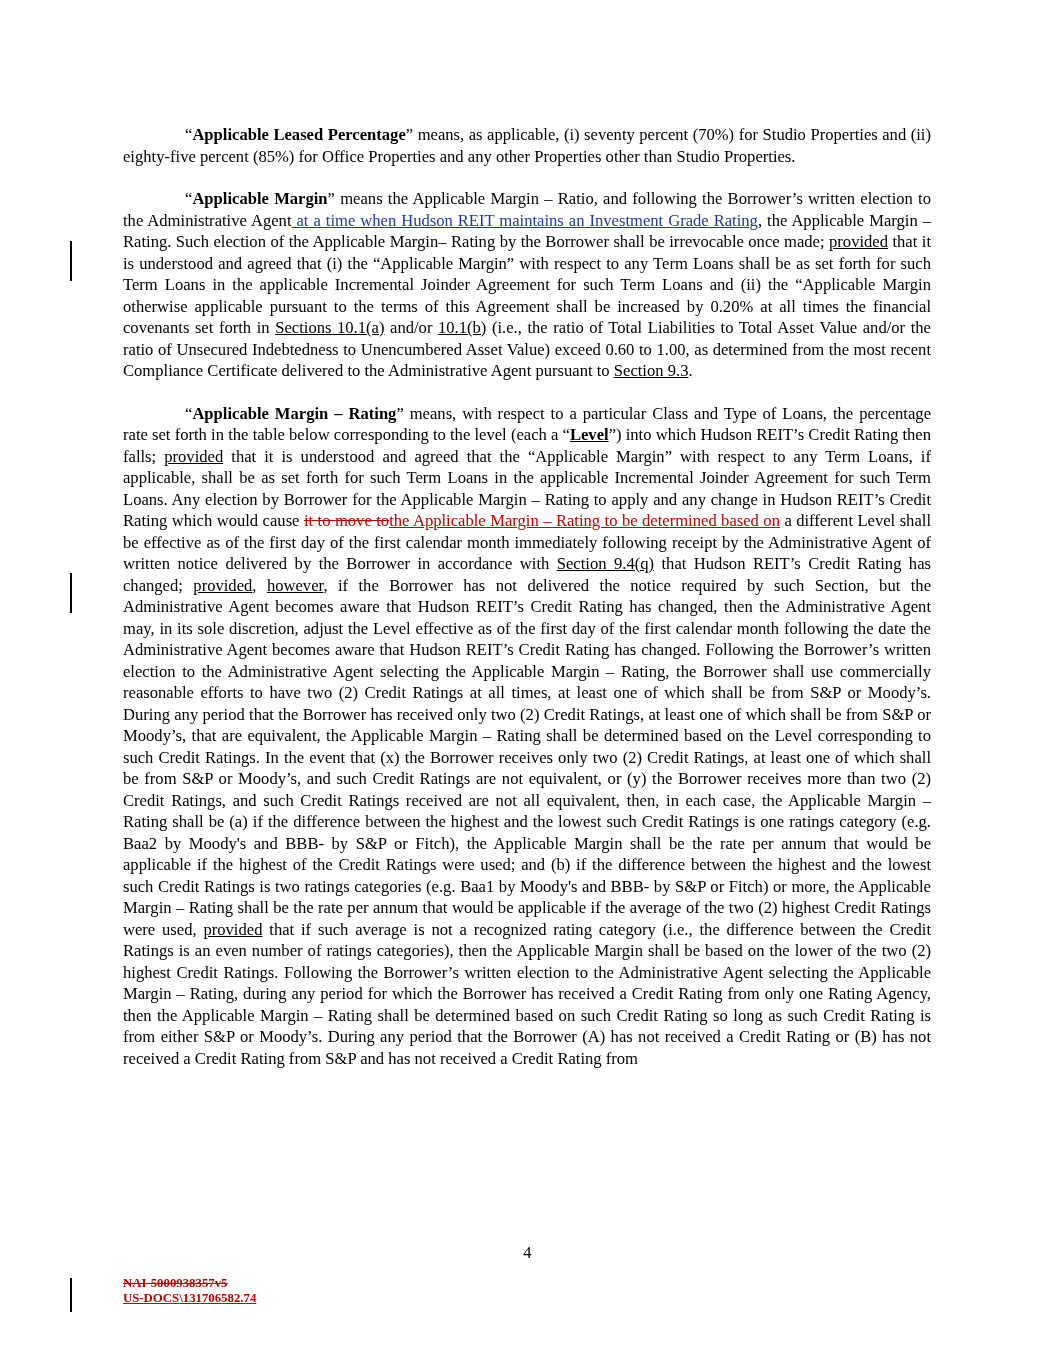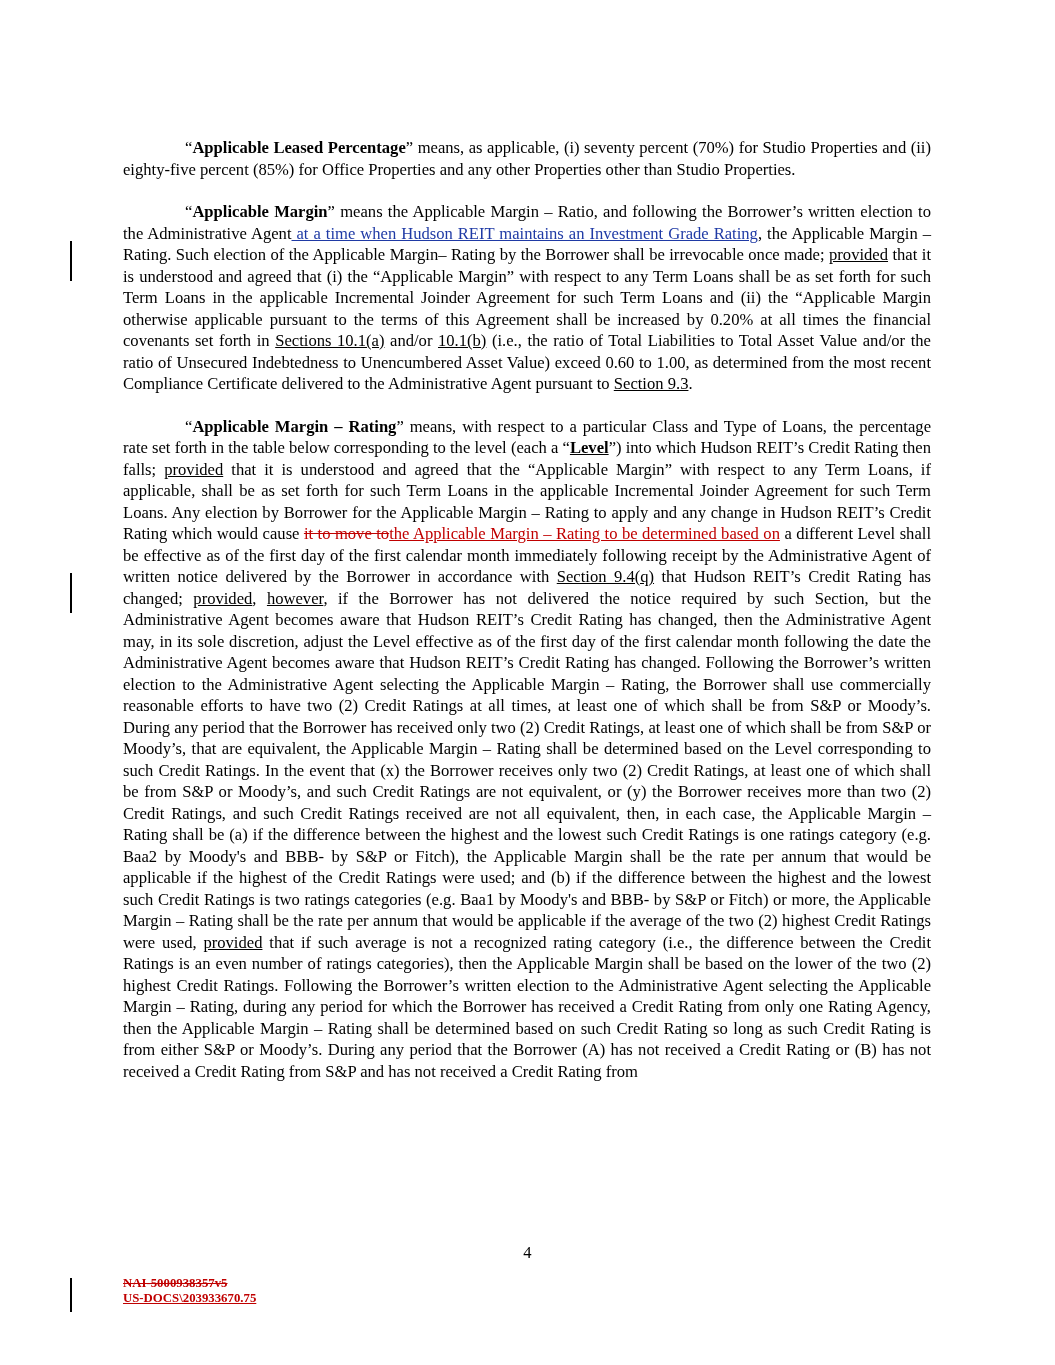--- a/index.html
+++ b/index.html
@@ -12,21 +12,21 @@
     width: 1055px;
     height: 1365px;
     background: #ffffff;
     overflow: hidden;
     font-family: "Liberation Serif", "DejaVu Serif", serif;
     color: #000000;
   }
   .content {
     position: absolute;
     left: 123px;
-    top: 137px;
+    top: 124px;
     width: 808px;
   }
   p.para {
     margin: 0 0 21px 0;
     font-size: 16.6px;
     line-height: 21.5px;
     text-align: justify;
     text-indent: 62px;
   }
   .r-b  { font-weight: 700; }
@@ -77,16 +77,16 @@
   <div class="content">
       <p class="para"><span>“</span><span class="r-b">Applicable Leased Percentage</span><span>” means, as applicable, (i) seventy percent (70%) for Studio Properties and (ii) eighty-five percent (85%) for Office Properties and any other Properties other than Studio Properties.</span></p>
       <p class="para"><span>“</span><span class="r-b">Applicable Margin</span><span>” means the Applicable Margin – Ratio, and following the Borrower’s written election to the Administrative Agent</span><span class="r-u r-blue"> at a time when Hudson REIT maintains an Investment Grade Rating</span><span>, the Applicable Margin – Rating. Such election of the Applicable Margin– Rating by the Borrower shall be irrevocable once made; </span><span class="r-u">provided</span><span> that it is understood and agreed that (i) the “Applicable Margin” with respect to any Term Loans shall be as set forth for such Term Loans in the applicable Incremental Joinder Agreement for such Term Loans and (ii) the “Applicable Margin otherwise applicable pursuant to the terms of this Agreement shall be increased by 0.20% at all times the financial covenants set forth in </span><span class="r-u">Sections 10.1(a)</span><span> and/or </span><span class="r-u">10.1(b)</span><span> (i.e., the ratio of Total Liabilities to Total Asset Value and/or the ratio of Unsecured Indebtedness to Unencumbered Asset Value) exceed 0.60 to 1.00, as determined from the most recent Compliance Certificate delivered to the Administrative Agent pursuant to </span><span class="r-u">Section 9.3</span><span>.</span></p>
       <p class="para"><span>“</span><span class="r-b">Applicable Margin – Rating</span><span>” means, with respect to a particular Class and Type of Loans, the percentage rate set forth in the table below corresponding to the level (each a “</span><span class="r-b r-u">Level</span><span>”) into which Hudson REIT’s Credit Rating then falls; </span><span class="r-u">provided</span><span> that it is understood and agreed that the “Applicable Margin” with respect to any Term Loans, if applicable, shall be as set forth for such Term Loans in the applicable Incremental Joinder Agreement for such Term Loans.  Any election by Borrower for the Applicable Margin – Rating to apply and any change in Hudson REIT’s Credit Rating which would cause </span><span class="r-st r-red">it to move to</span><span class="r-u r-red">the Applicable Margin – Rating to be determined based on</span><span> a different Level shall be effective as of the first day of the first calendar month immediately following receipt by the Administrative Agent of written notice delivered by the Borrower in accordance with </span><span class="r-u">Section 9.4(q)</span><span> that Hudson REIT’s Credit Rating has changed; </span><span class="r-u">provided</span><span>, </span><span class="r-u">however</span><span>, if the Borrower has not delivered the notice required by such Section, but the Administrative Agent becomes aware that Hudson REIT’s Credit Rating has changed, then the Administrative Agent may, in its sole discretion, adjust the Level effective as of the first day of the first calendar month following the date the Administrative Agent becomes aware that Hudson REIT’s Credit Rating has changed.  Following the Borrower’s written election to the Administrative Agent selecting the Applicable Margin – Rating, the Borrower shall use commercially reasonable efforts to have two (2) Credit Ratings at all times, at least one of which shall be from S&amp;P or Moody’s.  During any period that the Borrower has received only two (2) Credit Ratings, at least one of which shall be from S&amp;P or Moody’s, that are equivalent, the Applicable Margin – Rating shall be determined based on the Level corresponding to such Credit Ratings.  In the event that (x) the Borrower receives only two (2) Credit Ratings, at least one of which shall be from S&amp;P or Moody’s, and such Credit Ratings are not equivalent, or (y) the Borrower receives more than two (2) Credit Ratings, and such Credit Ratings received are not all equivalent, then, in each case, the Applicable Margin – Rating shall be (a) if the difference between the highest and the lowest such Credit Ratings is one ratings category (e.g. Baa2 by Moody's and BBB- by S&amp;P or Fitch), the Applicable Margin shall be the rate per annum that would be applicable if the highest of the Credit Ratings were used; and (b) if the difference between the highest and the lowest such Credit Ratings is two ratings categories (e.g. Baa1 by Moody's and BBB- by S&amp;P or Fitch) or more, the Applicable Margin – Rating shall be the rate per annum that would be applicable if the average of the two (2) highest Credit Ratings were used, </span><span class="r-u">provided</span><span> that if such average is not a recognized rating category (i.e., the difference between the Credit Ratings is an even number of ratings categories), then the Applicable Margin shall be based on the lower of the two (2) highest Credit Ratings.  Following the Borrower’s written election to the Administrative Agent selecting the Applicable Margin – Rating, during any period for which the Borrower has received a Credit Rating from only one Rating Agency, then the Applicable Margin – Rating shall be determined based on such Credit Rating so long as such Credit Rating is from either S&amp;P or Moody’s.  During any period that the Borrower (A) has not received a Credit Rating or (B) has not received a Credit Rating from S&amp;P and has not received a Credit Rating from</span></p>
     </div>
 
   <div class="page-number">4</div>
 
   <div class="doc-footer">
     <div class="footer-line-del">NAI-5000938357v5</div>
-    <div class="footer-line-ins">US-DOCS\203933670.75</div>
+    <div class="footer-line-ins">US-DOCS\131706582.74</div>
   </div>
 
 </div>
 
 </body></html>

